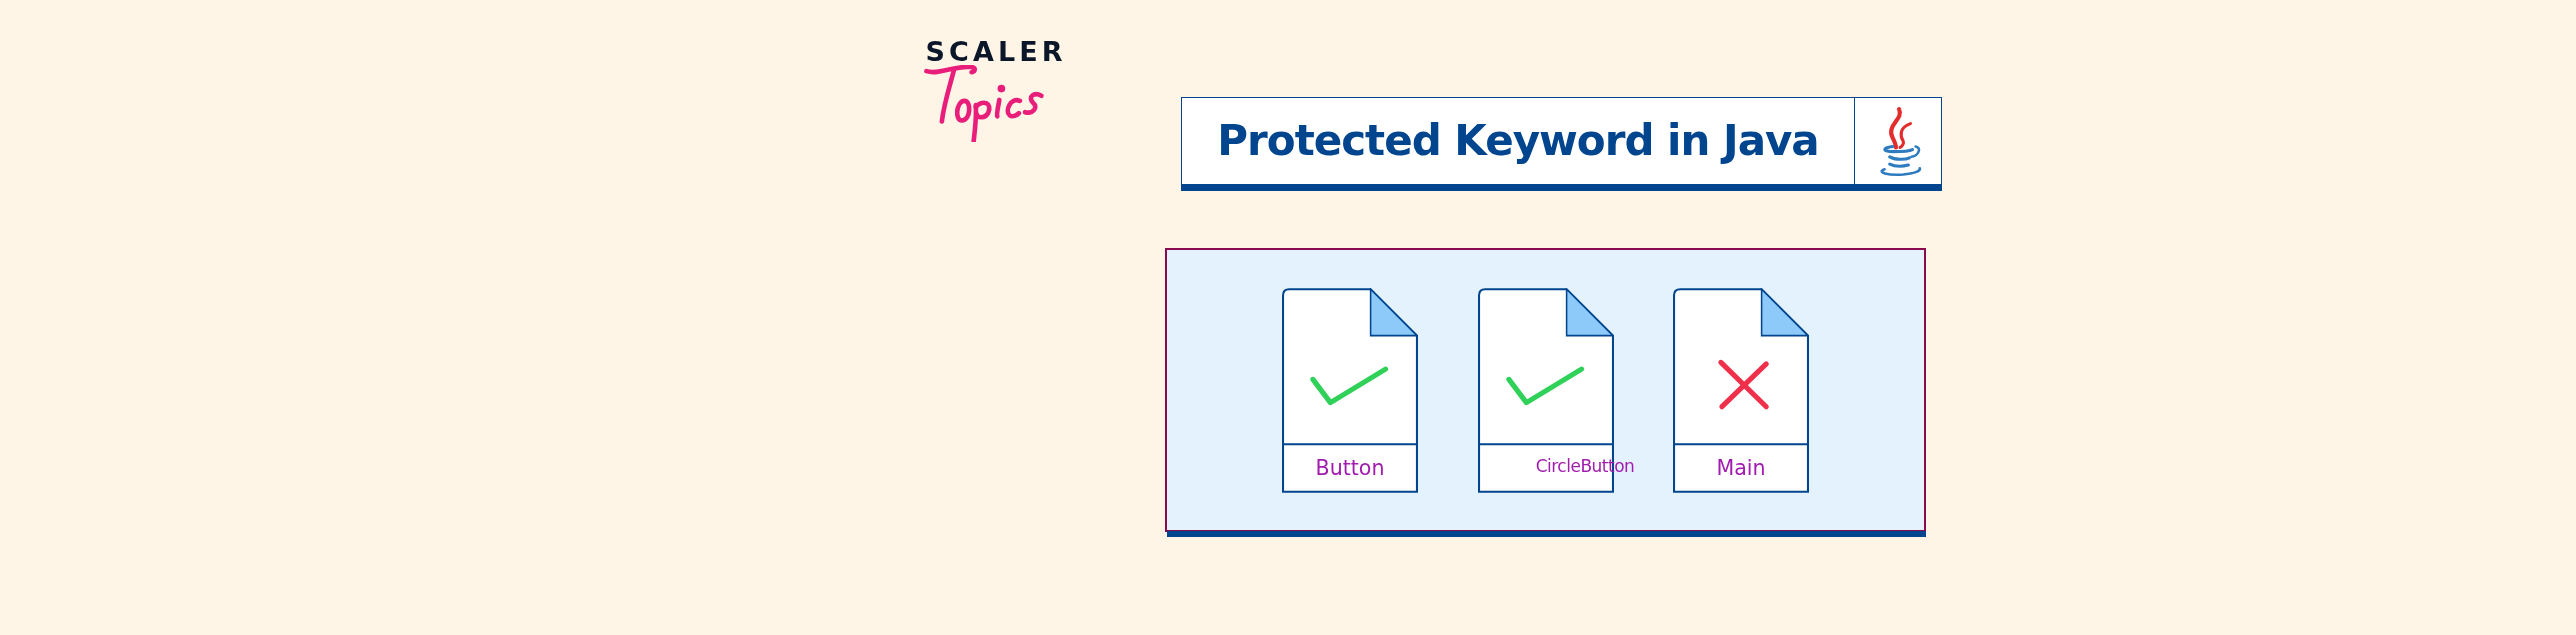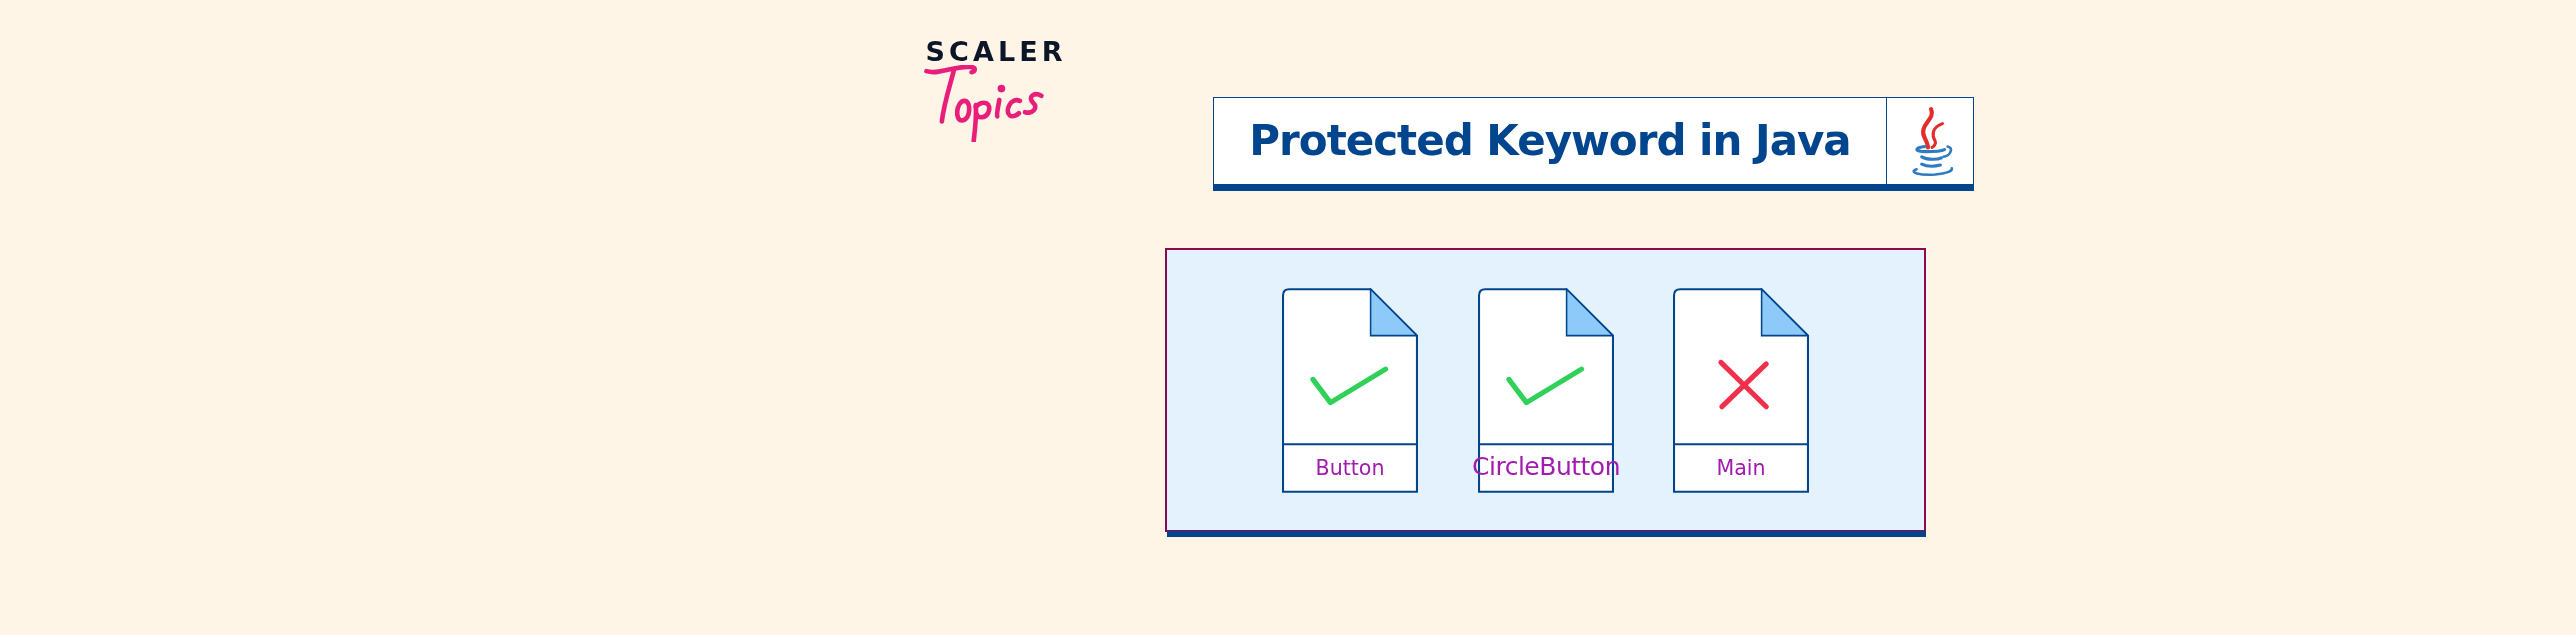--- a/index.html
+++ b/index.html
@@ -10,21 +10,21 @@
   }
   .logo { position:absolute; left:896px; top:37px; width:124px; height:108px;margin-left:28px; }
   .logo-scaler {
     position:absolute; left:1.5px; top:0; margin:0;
     font-family:"DejaVu Sans", sans-serif; font-weight:bold;
     font-size:27px; letter-spacing:4.1px; color:#0B1628; line-height:29px;
   }
   .logo-topics { position:absolute; left:0; top:28px; }
 
   .title-box {
-    position:absolute; left:1213px; top:97px; width:761px; height:94px;
+    position:absolute; left:1181px; top:97px; width:761px; height:94px;
     box-sizing:border-box;
   }
   .title-main {
     position:absolute; left:0; top:0; width:674px; height:88px;
     background:#fff; border:1.5px solid #00458D; box-sizing:border-box;
     display:flex; align-items:center; justify-content:center;
   }
   .title-text {
     font-family:"DejaVu Sans", sans-serif; font-weight:bold;
     font-size:42px; color:#00458D; letter-spacing:-1px; margin:0;
@@ -50,21 +50,21 @@
     position:absolute; left:2.1px; top:283px; width:759px; height:5.7px; background:#00458D;
   }
   .card { position:absolute; top:38px; width:136px; height:205px; }
   .card svg { position:absolute; left:0; top:0; }
   .card-label {
     position:absolute; left:0; top:156px; width:136px; height:48px;
     display:flex; align-items:center; justify-content:center;
     font-family:"DejaVu Sans", sans-serif; font-size:20.6px; color:#a21caf;
     margin:0;
   }
-  .card-label.tight { font-size:25px; letter-spacing:-0.5px; top:154px; }
+  .card-label.tight { font-size:17px; letter-spacing:-0.5px; top:154px;padding-left:39px; }
 </style>
 </head>
 <body>
 
 <div class="logo">
   <p class="logo-scaler">SCALER</p>
   <svg class="logo-topics" width="124" height="77" viewBox="0 0 240 150">
     <g fill="none" stroke="#E91E7A" stroke-width="9" stroke-linecap="round" stroke-linejoin="round">
 
       <path d="M4 12 C 30 20, 60 0, 92 4 C 100 5, 100 12, 92 14"></path>

